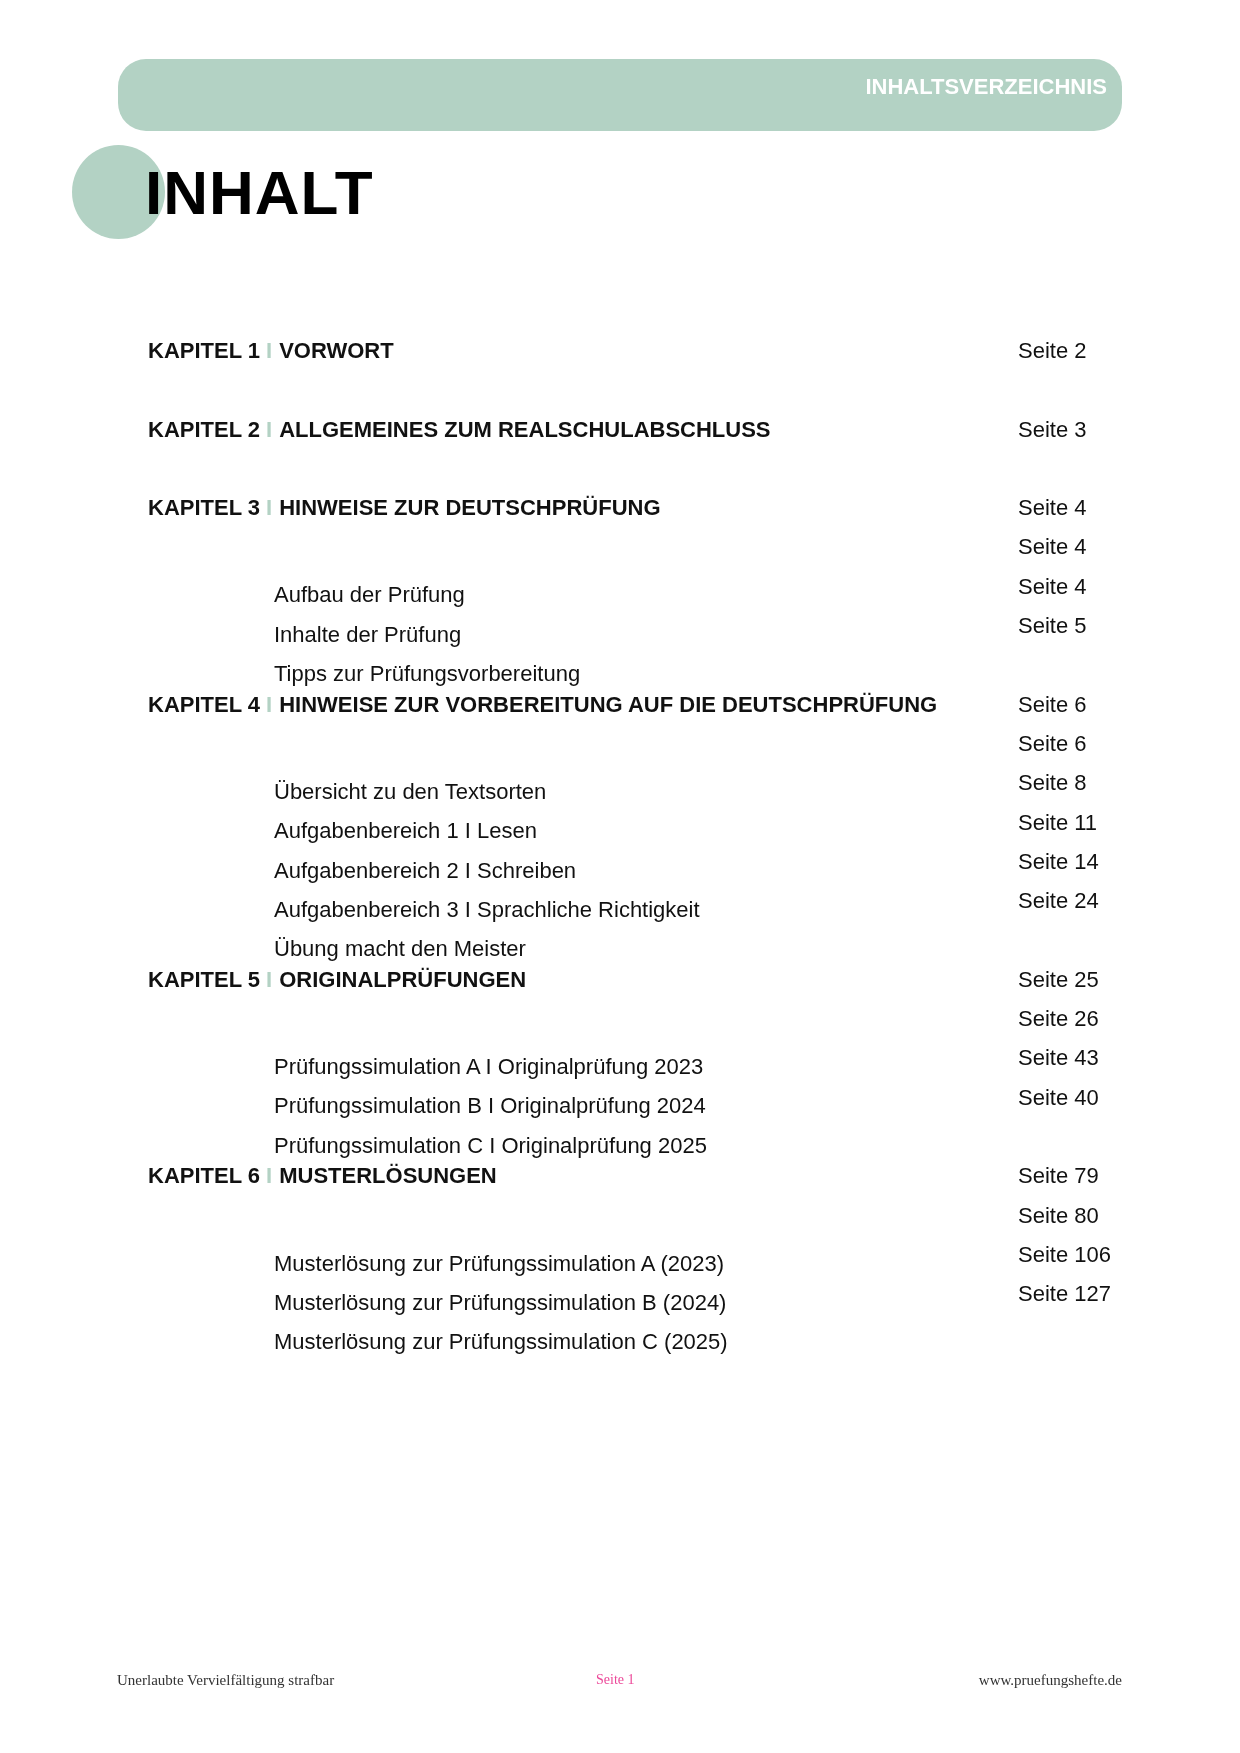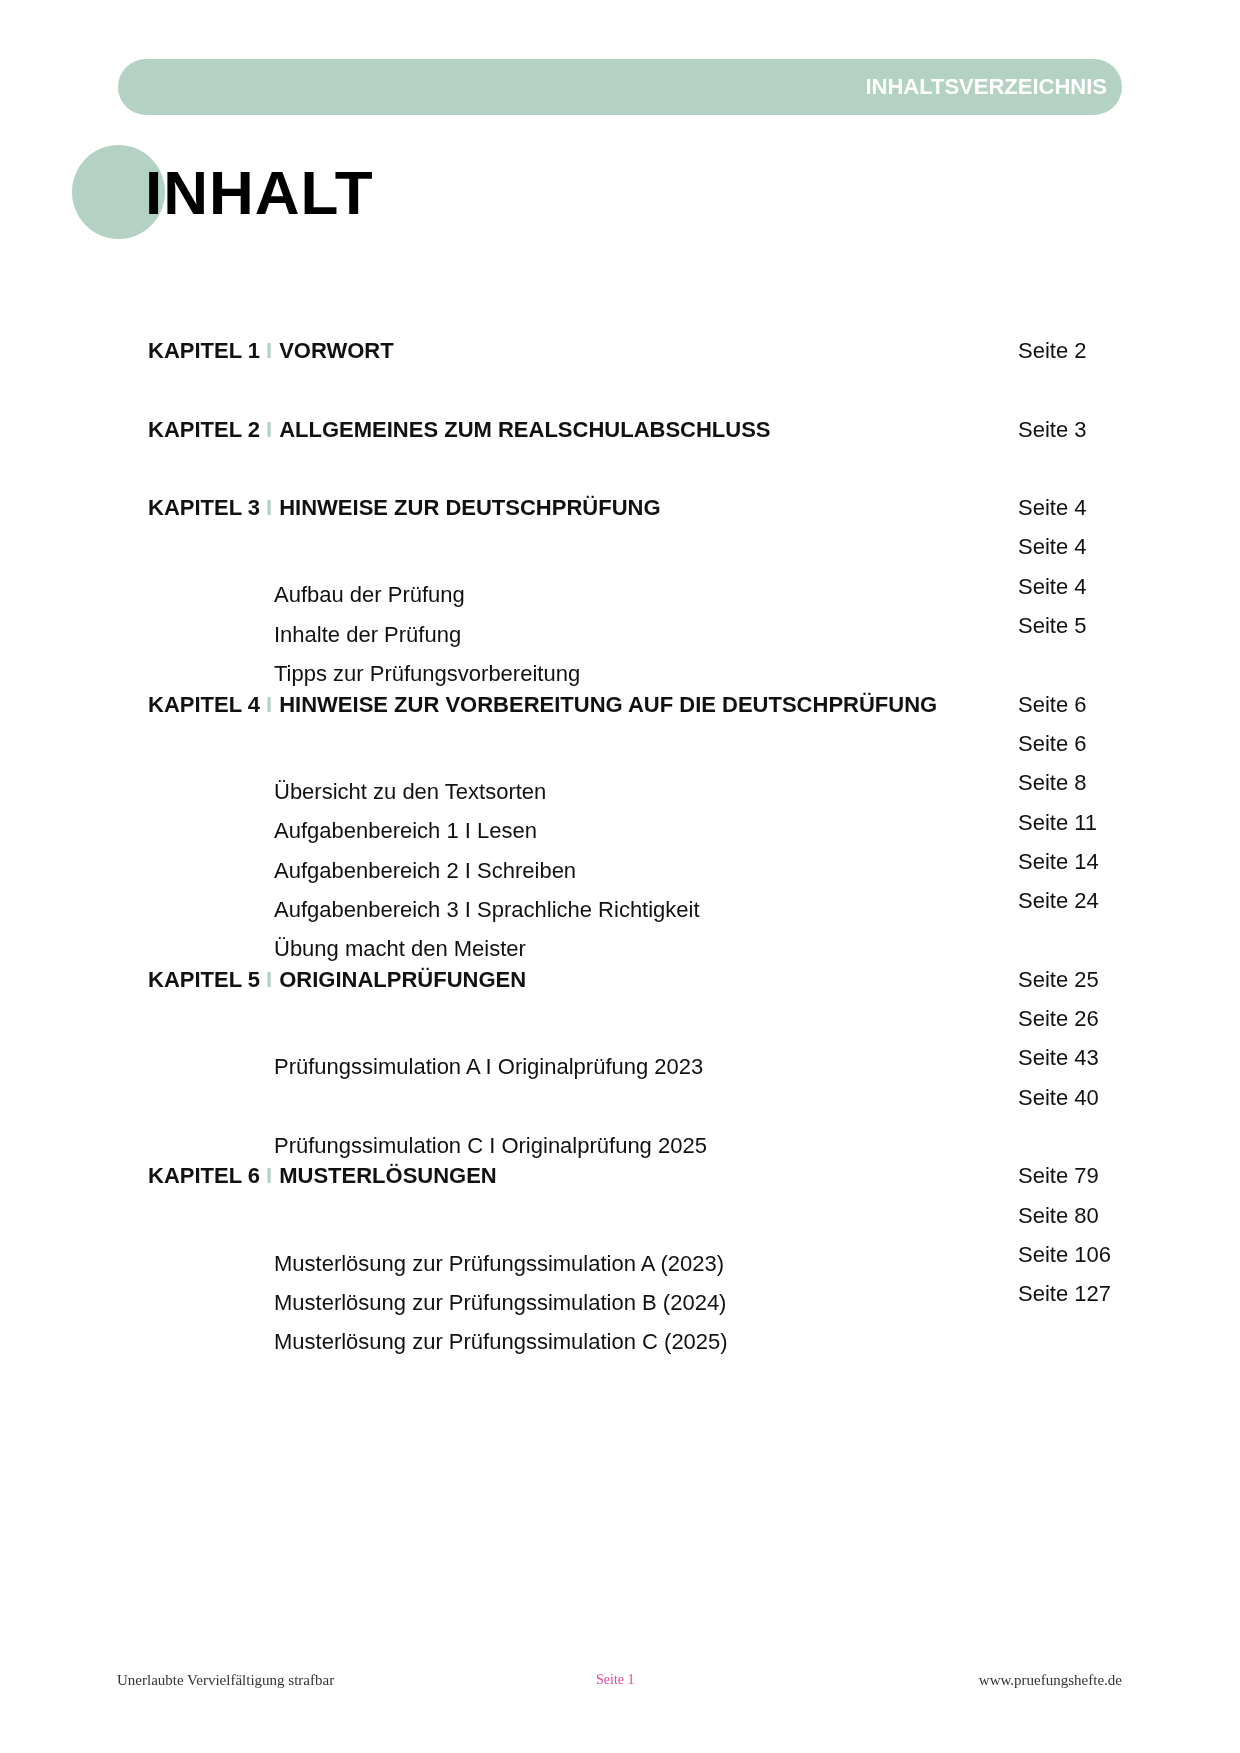--- a/index.html
+++ b/index.html
@@ -1,21 +1,21 @@
 <!DOCTYPE html>
 <html><head>
   <meta charset="utf-8">
   <style>
     html, body { margin: 0; padding: 0; background: #ffffff; }
     body {
       width: 1240px; height: 1753px; position: relative; overflow: hidden;
       font-family: "Liberation Sans", "DejaVu Sans", sans-serif; color: #111111;
     }
     .header-pill {
-      position: absolute; left: 118px; top: 59px; width: 1004px; height: 56px;
+      position: absolute; left: 118px; top: 59px; width: 1004px; height: 72px;
       background: #b3d2c4; border-radius: 28px;
     }
     .header-pill .label {
       position: absolute; right: 15px; top: 0; line-height: 56px;
       color: #ffffff; font-weight: bold; font-size: 22px; letter-spacing: 0px;
     }
     .title-circle {
       position: absolute; left: 72px; top: 145px; width: 93px; height: 94px;
       border-radius: 50%; background: #b3d2c4;
     }
@@ -114,20 +114,21 @@
 
   <div class="toc-row chapter">
     <span class="kap">KAPITEL 5</span><span class="sep">I</span><span class="ctitle">ORIGINALPRÜFUNGEN</span>
     <span class="pg">Seite 25</span>
   </div>
   <div class="toc-row sub">
     <span class="stitle">Prüfungssimulation A I Originalprüfung 2023</span>
     <span class="pg">Seite 26</span>
   </div>
   <div class="toc-row sub">
+    <span class="stitle">Prüfungssimulation B I Originalprüfung 2024</span>
     <span class="pg">Seite 43</span>
   </div>
   <div class="toc-row sub">
     <span class="stitle">Prüfungssimulation C I Originalprüfung 2025</span>
     <span class="pg">Seite 40</span>
   </div>
   <div class="toc-row gap"></div>
 
   <div class="toc-row chapter">
     <span class="kap">KAPITEL 6</span><span class="sep">I</span><span class="ctitle">MUSTERLÖSUNGEN</span>

